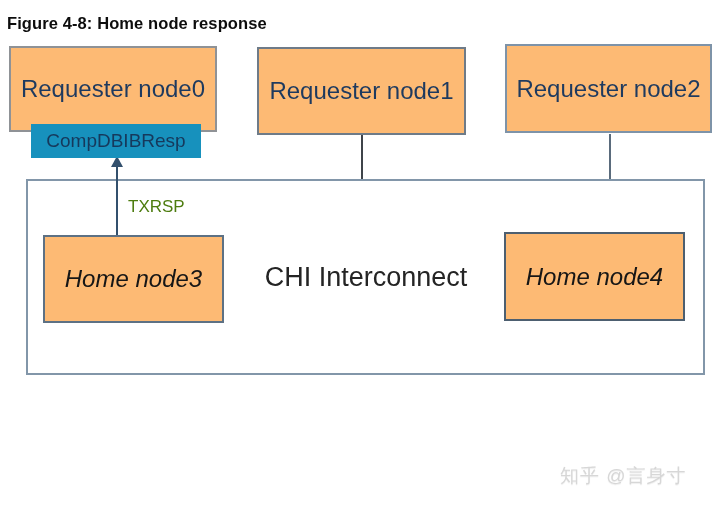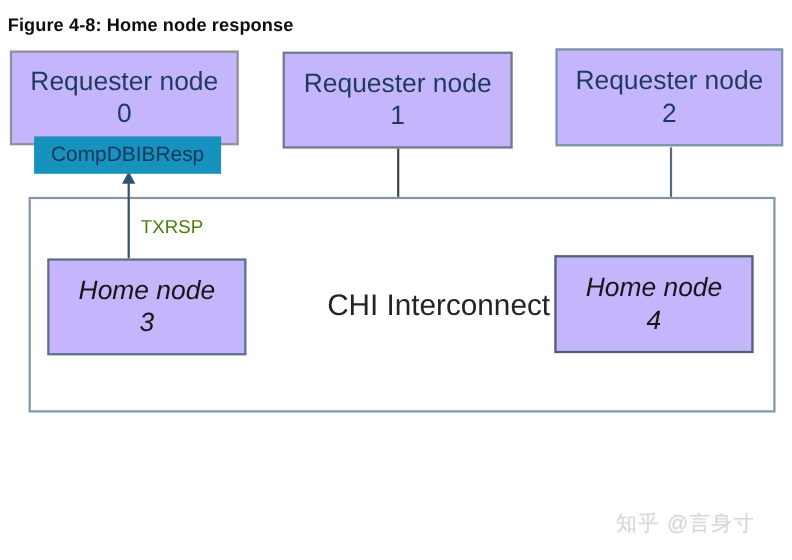--- a/index.html
+++ b/index.html
@@ -14,23 +14,22 @@
   .fig-title {
     position: absolute;
     left: 7px; top: 14px;
     font-size: 16.5px;
     font-weight: bold;
     color: #0d0d0d;
     letter-spacing: 0.1px;
   }
   .node-box {
     position: absolute;
-    background: #c4b5fd;
+    background: #fdba74;
     display: flex;
-    flex-direction: column;
     align-items: center;
     justify-content: center;
     text-align: center;
     line-height: 1.22;
     box-sizing: border-box;
     z-index: 2;
   }
   .req-text { color: #1e3a5f; font-size: 24px; }
   .blk-text { color: #161616; font-size: 24px; font-style: italic; }
 
@@ -44,21 +43,21 @@
     width: 679px; height: 196px;
     border: 2px solid #8296a9;
     background: #ffffff;
     box-sizing: border-box;
     z-index: 1;
   }
   .chi-label {
     position: absolute;
     left: 232px; top: 262px;
     width: 268px;
-    text-align: right;
+    text-align: center;
     font-size: 27px;
     color: #242424;
     z-index: 2;
   }
   .home3 { left: 43px;  top: 235px; width: 181px; height: 88px; border: 2px solid #5d7184; }
   .home4 { left: 504px; top: 232px; width: 181px; height: 89px; border: 2px solid #4d5f70; }
   .comp5 { left: 260px; top: 410px; width: 230px; height: 88px; border: 2px solid #3e3e3e; }
 
   .msg-box {
     position: absolute;

